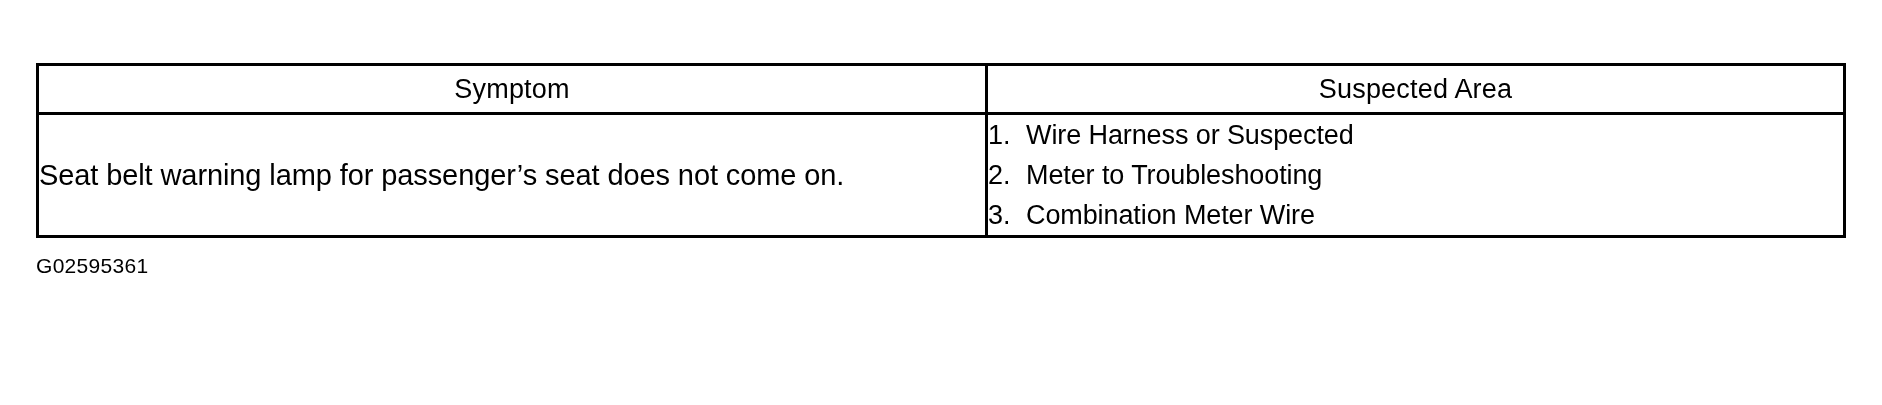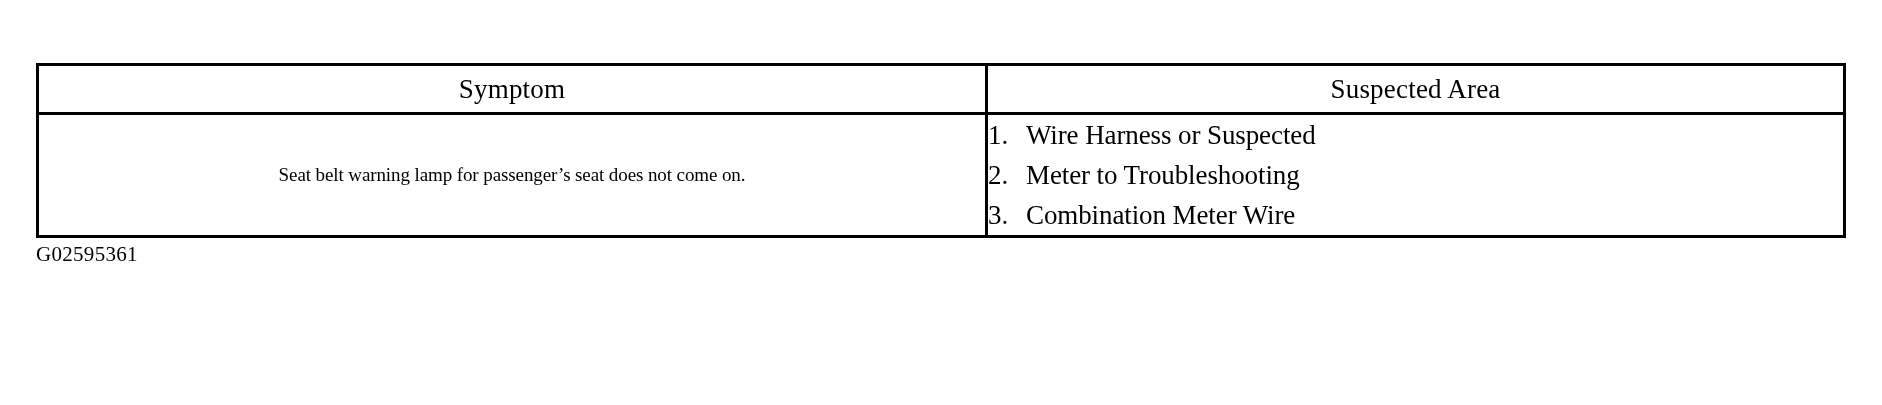--- a/index.html
+++ b/index.html
@@ -15,21 +15,20 @@
     color: #000000;
     -webkit-font-smoothing: none;
   }
 
   #page {
     position: relative;
     width: 1882px;
     height: 405px;
     overflow: hidden;
     background: #ffffff;
-    font-family: Liberation Serif, serif;
   }
 
   
   .symptom-table {
     position: absolute;
     left: 36px;
     top: 63px;
     width: 1807px;
     border-collapse: collapse;
     table-layout: fixed;
@@ -50,22 +49,22 @@
   thead th {
     height: 46px;
     text-align: center;
     font-size: 27px;
     line-height: 46px;
     letter-spacing: 0.2px;
   }
 
   .cell-symptom {
     height: 118px;
-    text-align: center;
-    font-size: 19px;
+    text-align: left;
+    font-size: 29px;
     padding: 0 0 0 14px;
     letter-spacing: -0.1px;
   }
 
   .cell-suspect {
     height: 118px;
     padding: 8px 0 8px 14px;
     vertical-align: middle;
   }
 
@@ -85,21 +84,21 @@
   ol.suspect-list li .num {
     display: inline-block;
     width: 38px;
     flex: 0 0 38px;
   }
 
   
   .figure-caption {
     position: absolute;
     left: 36px;
-    top: 241px;
+    top: 253px;
     font-size: 21px;
     line-height: 26px;
     letter-spacing: 0.3px;
     white-space: nowrap;
   }
 </style>
 </head>
 <body>
 
 <div id="page">

